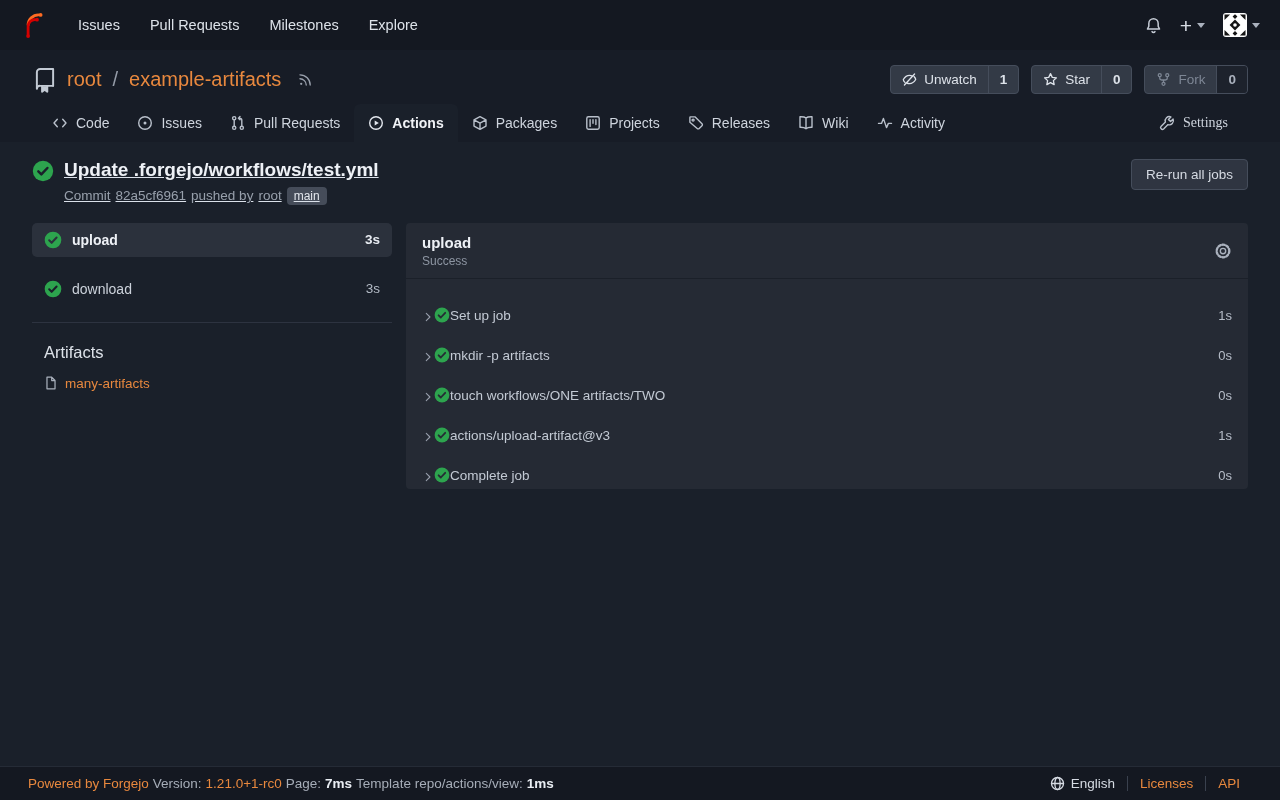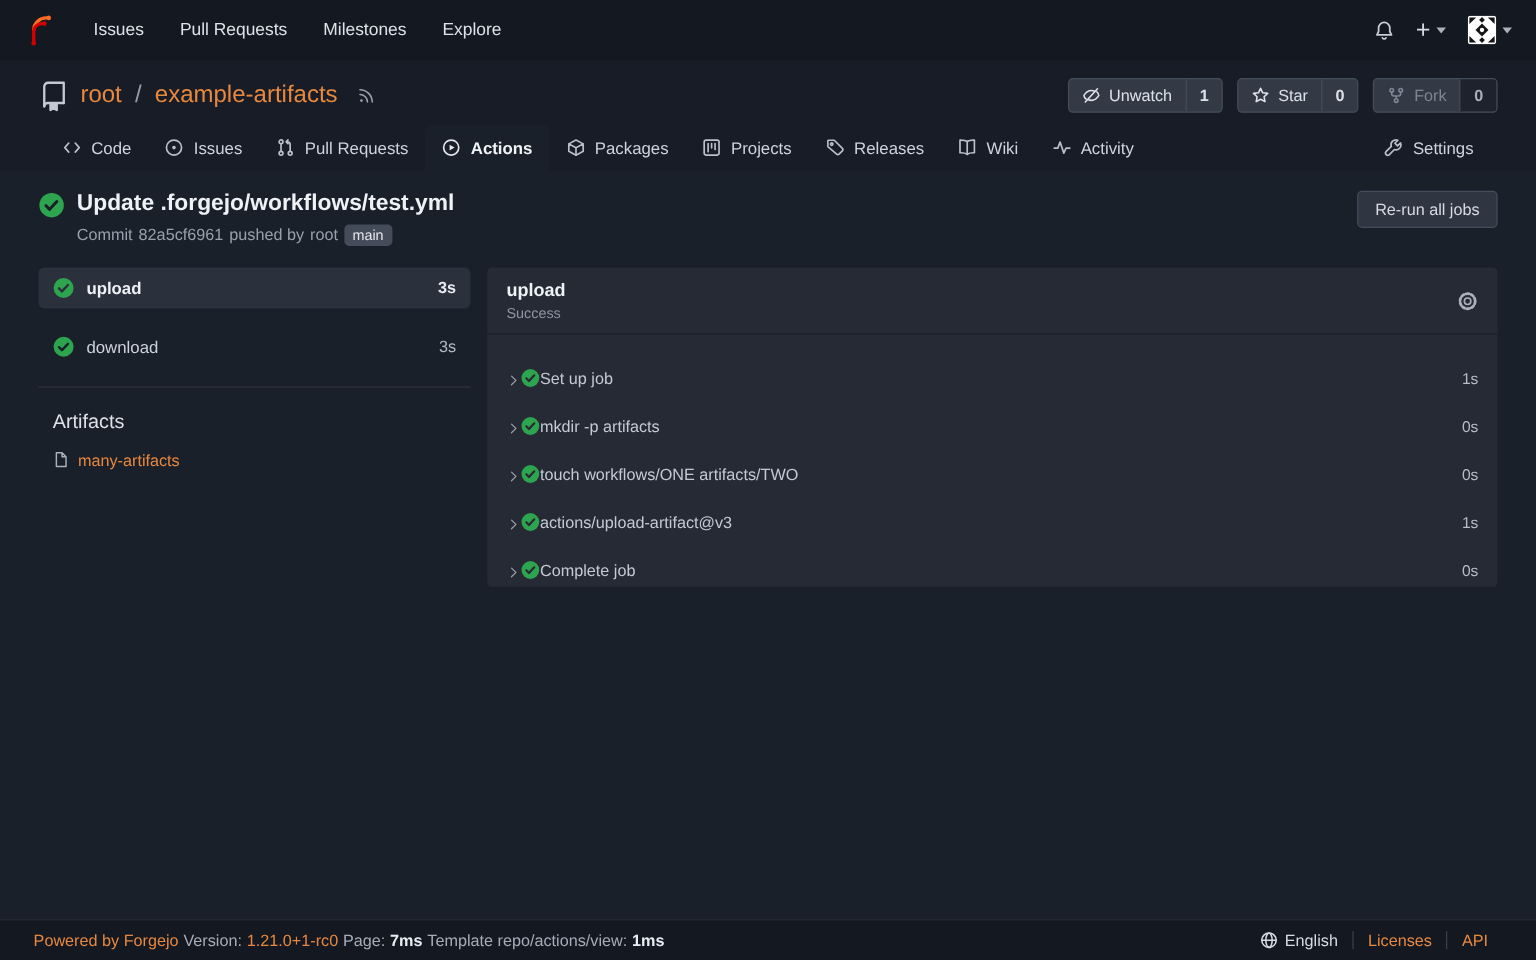--- a/index.html
+++ b/index.html
@@ -39,26 +39,26 @@
   .btn-group.disabled { cursor:default; }
   .btn-group.disabled .btn-main { color:#7d8694; }
   .btn-group.disabled .btn-count { background:#1d222c; color:#aab1bd; }
 
   
   .tabs { display:flex; align-items:flex-end; margin-top:10px; padding:0 6px; }
   .tab { display:flex; align-items:center; gap:8px; padding:11px 14px; font-size:14px; color:#ced4dd; cursor:pointer; border-radius:6px 6px 0 0; }
   .tab .ic { color:#b9c0cb; }
   .tab.active { background:#1a202a; color:#f0f2f6; font-weight:600;justify-content:flex-end; }
   .tab.active .ic { color:#e3e7ee; }
-  .tab.right { margin-left:auto; }
+  .tab.right { margin-left:auto;font-family:Liberation Serif, serif; }
 
   
   .main { flex:1; padding:17px 32px 0; overflow:hidden; }
   .run-header { display:flex; align-items:flex-start; }
-  .run-title-wrap { display:flex; gap:10px; }
+  .run-title-wrap { display:flex; gap:10px;text-decoration:underline; }
   .run-title-check { margin-top:1px; }
   .run-title { font-size:19px; font-weight:700; color:#eef1f6; line-height:1.2; }
   .run-commit { margin-top:5px; font-size:13.5px; color:#98a0ac; display:flex; align-items:center; gap:5px; }
   .branch-badge { background:#454c59; color:#e2e6ec; font-size:12px; padding:2px 7px; border-radius:4px; cursor:pointer; }
   .rerun-btn { margin-left:auto; background:#2f3541; border:1px solid #454d5b; color:#d6dbe3; font-size:13.5px; padding:7px 14px; border-radius:4px; cursor:pointer; font-family:inherit; }
 
   .content-row { display:flex; gap:14px; margin-top:18px; }
 
   
   .jobs-sidebar { width:360px; flex:none; }

